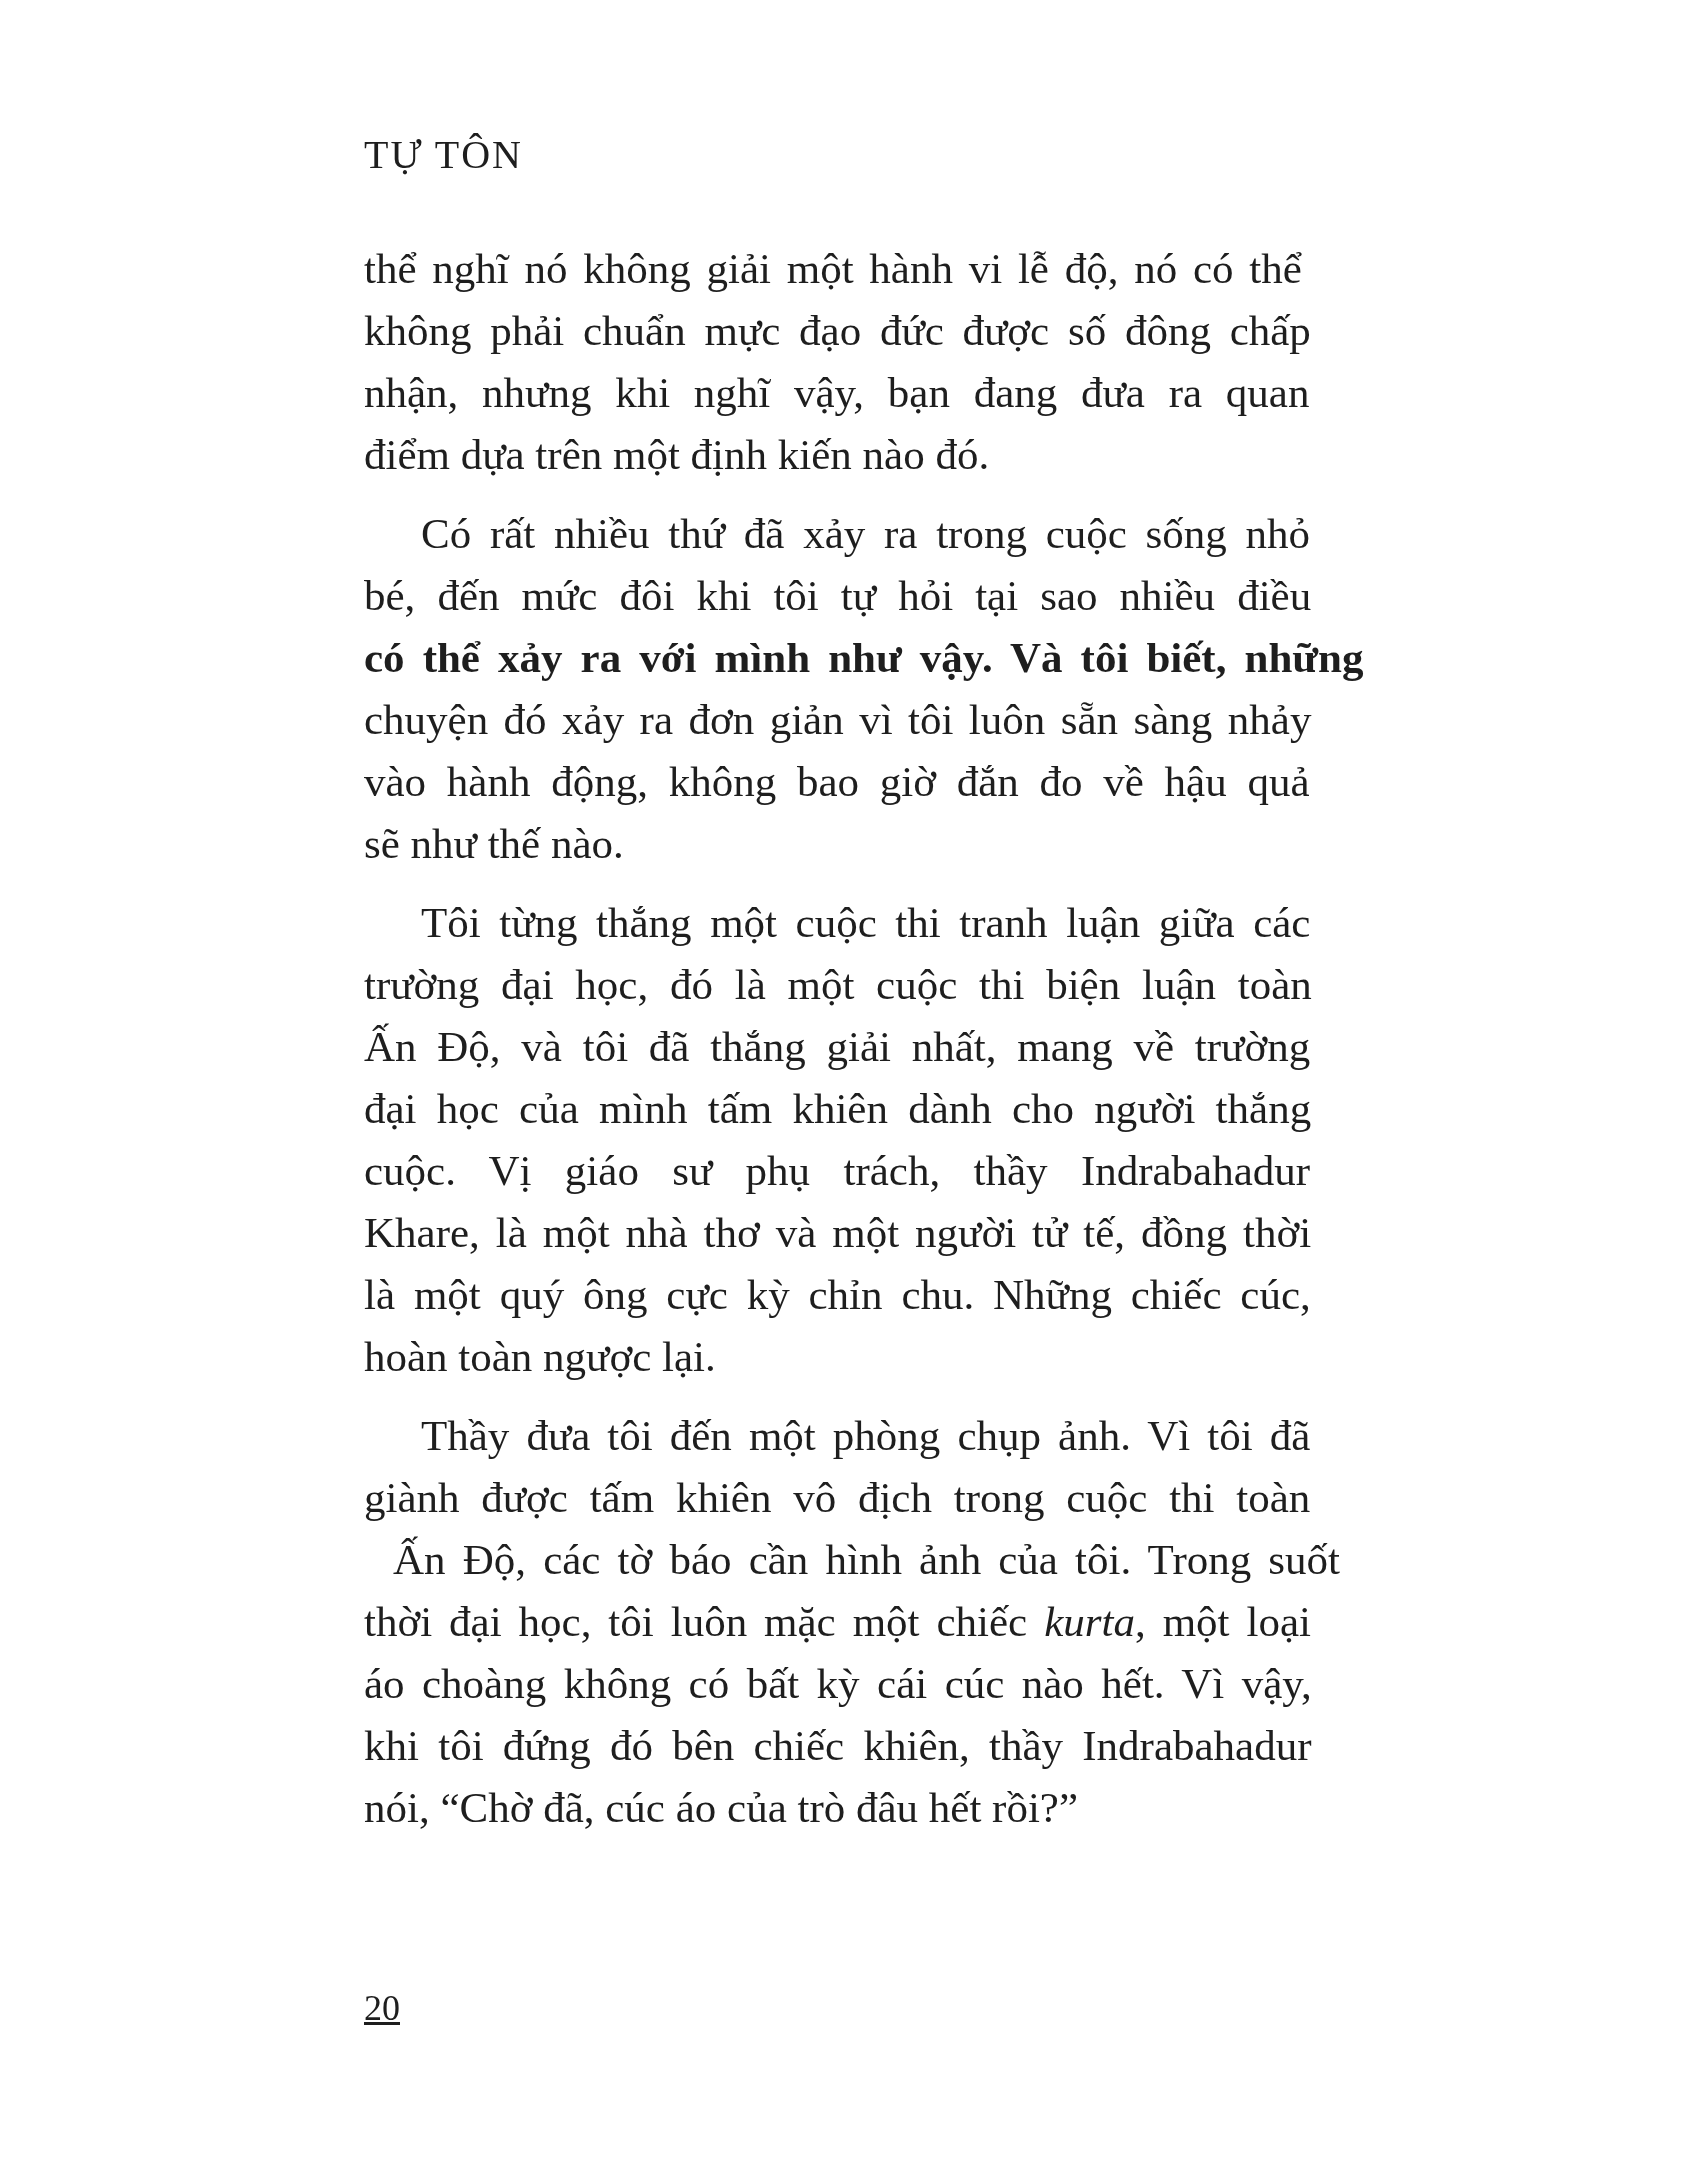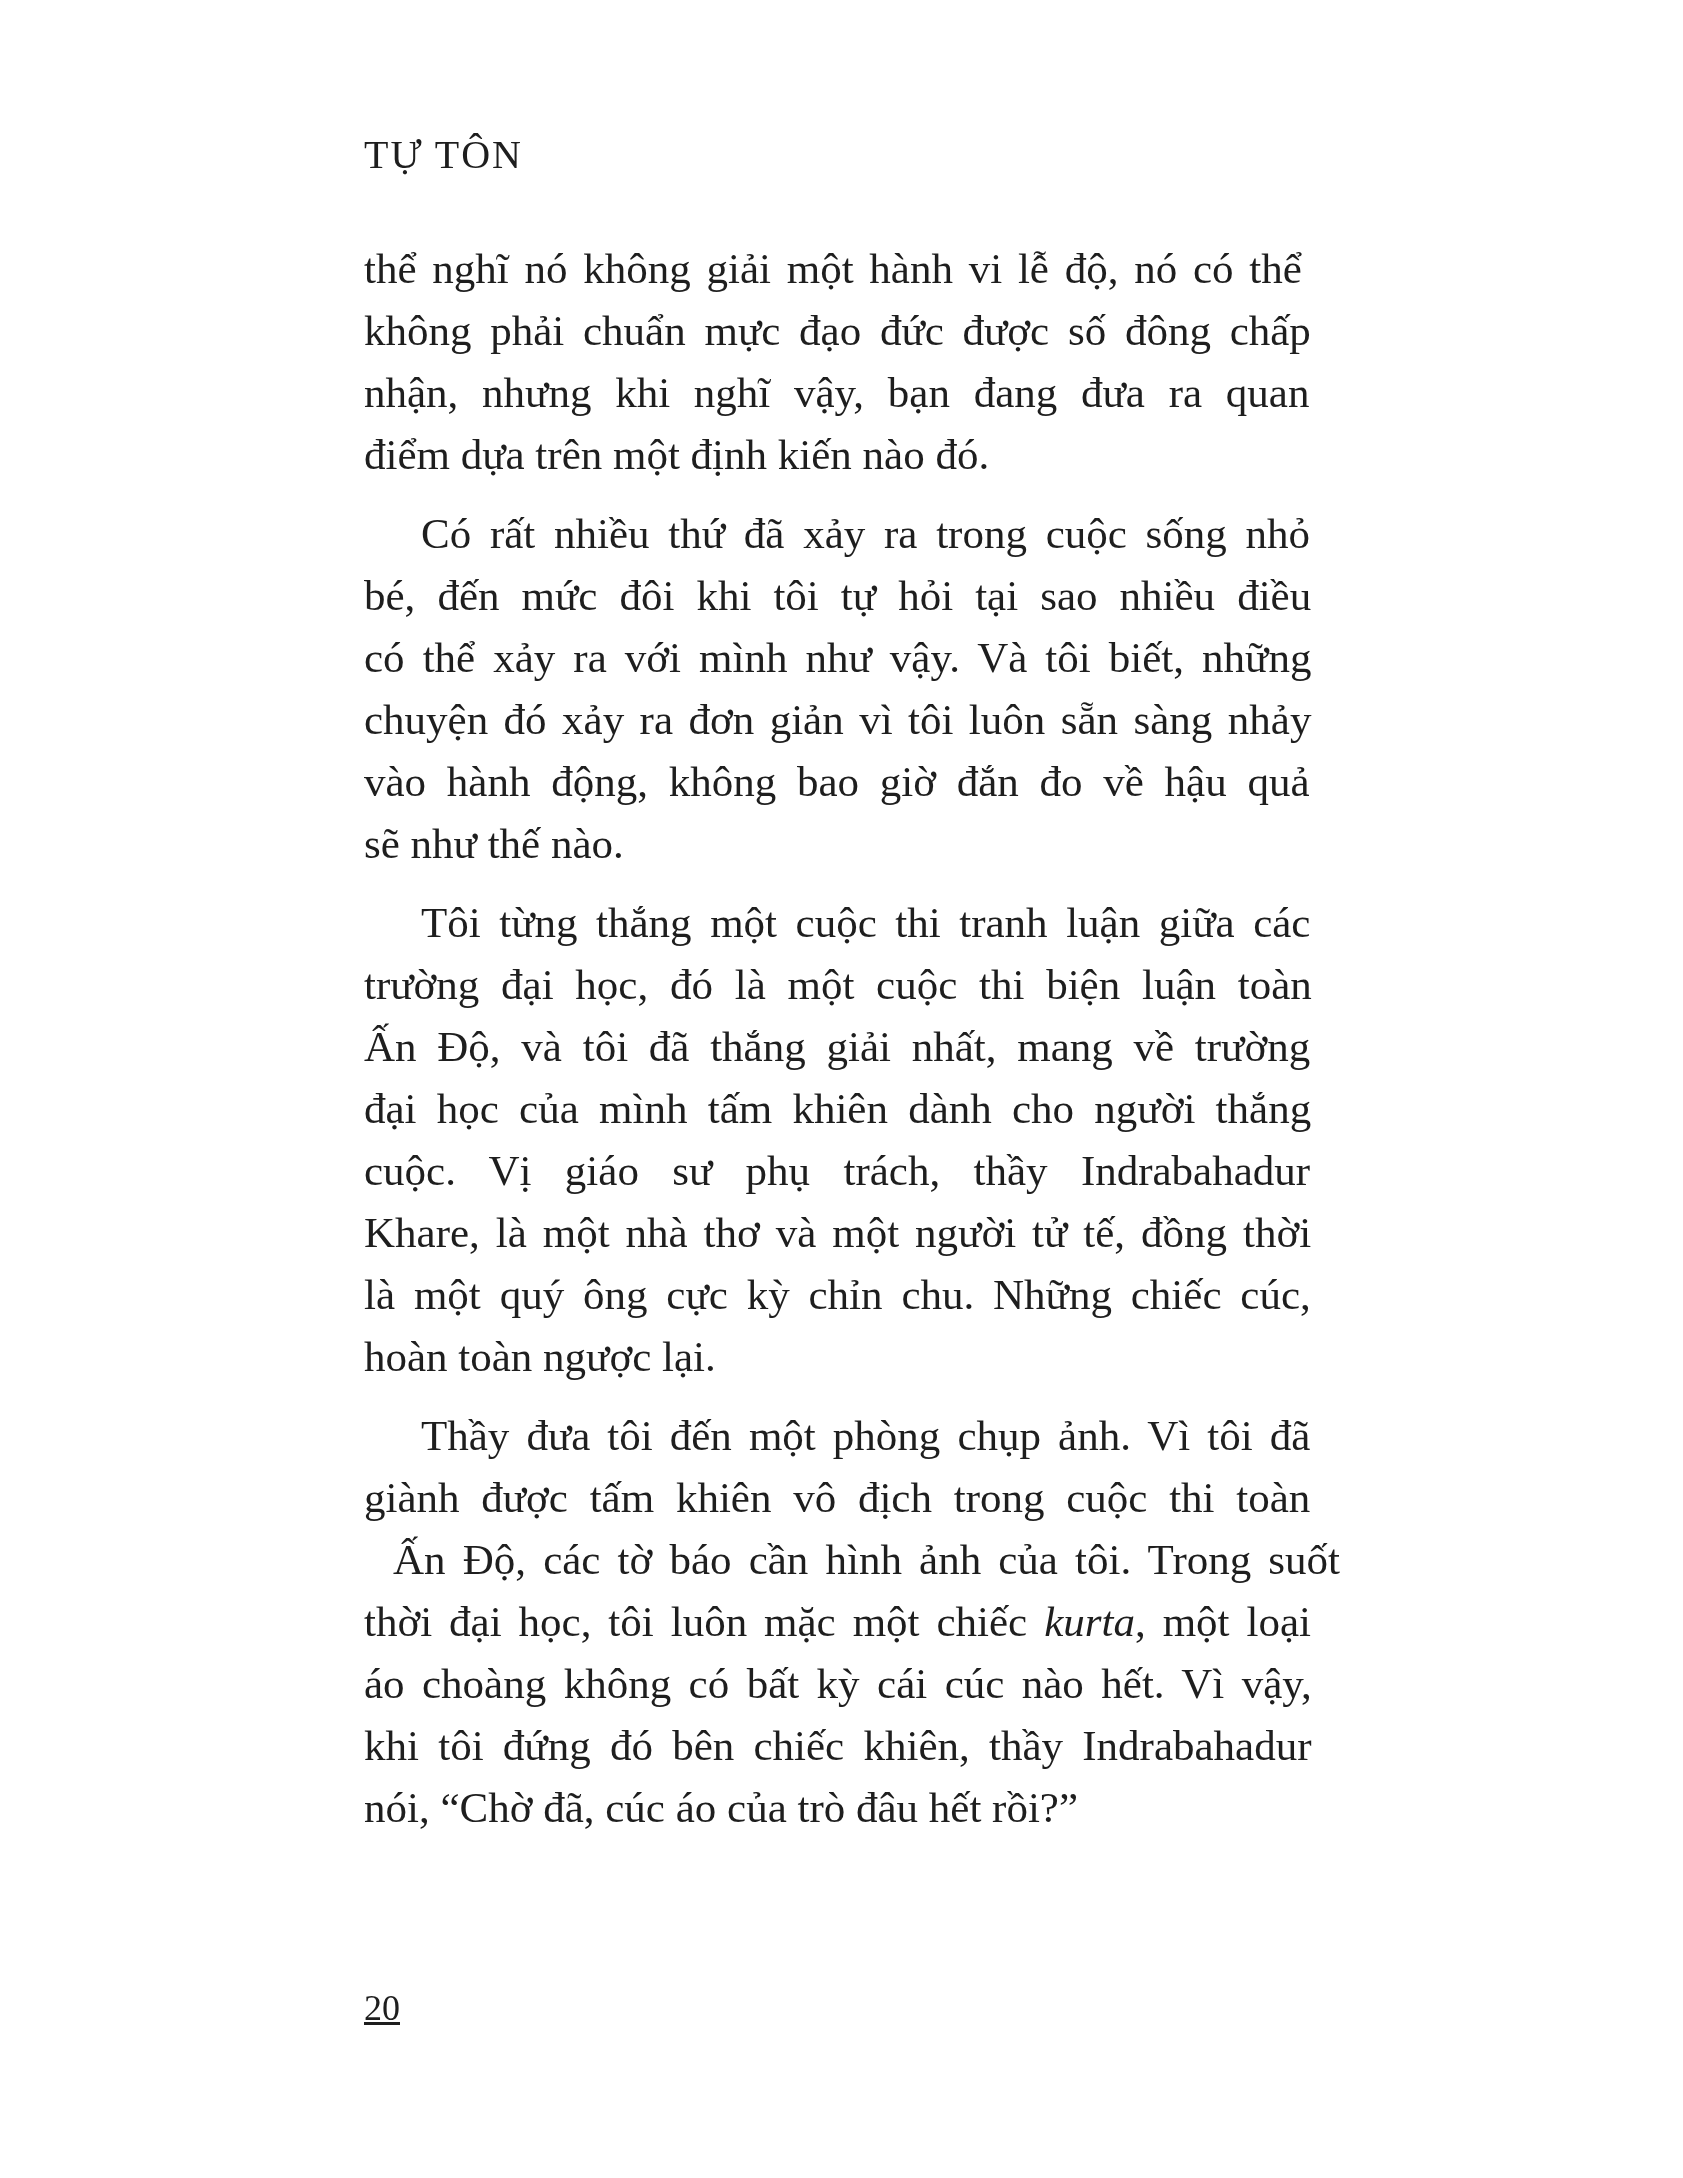--- a/index.html
+++ b/index.html
@@ -50,21 +50,21 @@
 <div class="body-block" id="body-block">
     <div class="para">
       <div class="line"><span style="word-spacing: 5px;">thể nghĩ nó không giải một hành vi lễ độ, nó có thể</span></div>
       <div class="line"><span style="word-spacing: 8px;">không phải chuẩn mực đạo đức được số đông chấp</span></div>
       <div class="line"><span style="word-spacing: 13px;">nhận, nhưng khi nghĩ vậy, bạn đang đưa ra quan</span></div>
       <div class="line last-line"><span>điểm dựa trên một định kiến nào đó.</span></div>
     </div>
     <div class="para">
       <div class="line first-indent"><span style="word-spacing: 8px;">Có rất nhiều thứ đã xảy ra trong cuộc sống nhỏ</span></div>
       <div class="line"><span style="word-spacing: 11.3px;">bé, đến mức đôi khi tôi tự hỏi tại sao nhiều điều</span></div>
-      <div class="line"><span style="word-spacing: 7.3px;">có thể xảy ra với mình như vậy. Và tôi biết, những</span></div>
+      <div class="line"><span style="word-spacing: 7.3px; font-weight: bold;">có thể xảy ra với mình như vậy. Và tôi biết, những</span></div>
       <div class="line"><span style="word-spacing: 4.7px;">chuyện đó xảy ra đơn giản vì tôi luôn sẵn sàng nhảy</span></div>
       <div class="line"><span style="word-spacing: 10px;">vào hành động, không bao giờ đắn đo về hậu quả</span></div>
       <div class="line last-line"><span>sẽ như thế nào.</span></div>
     </div>
     <div class="para">
       <div class="line first-indent"><span style="word-spacing: 7.8px;">Tôi từng thắng một cuộc thi tranh luận giữa các</span></div>
       <div class="line"><span style="word-spacing: 11px;">trường đại học, đó là một cuộc thi biện luận toàn</span></div>
       <div class="line"><span style="word-spacing: 10px;">Ấn Độ, và tôi đã thắng giải nhất, mang về trường</span></div>
       <div class="line"><span style="word-spacing: 9.5px;">đại học của mình tấm khiên dành cho người thắng</span></div>
       <div class="line"><span style="word-spacing: 22.6px;">cuộc. Vị giáo sư phụ trách, thầy Indrabahadur</span></div>

